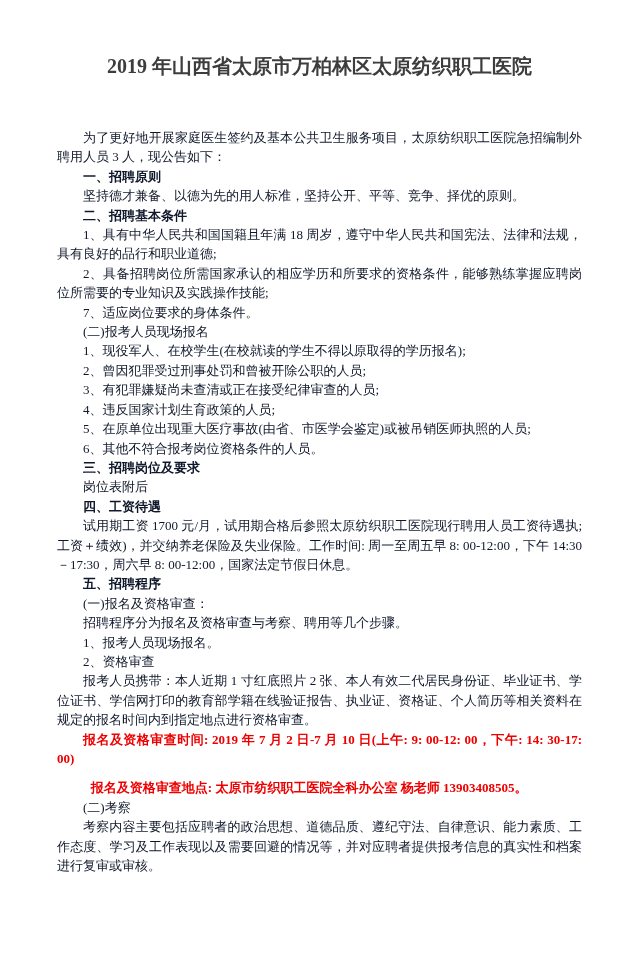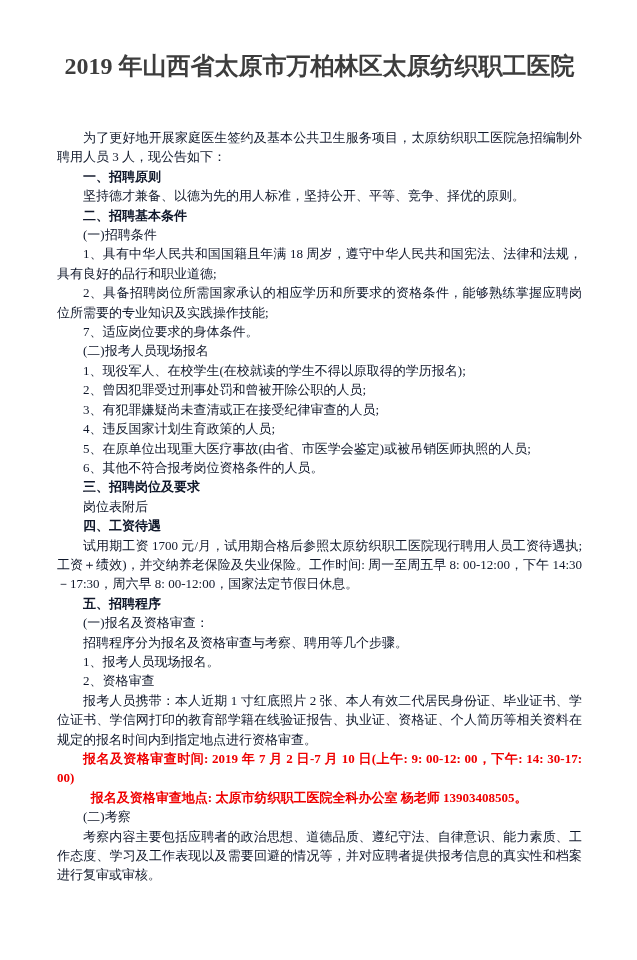--- a/index.html
+++ b/index.html
@@ -17,21 +17,21 @@
   .page {
     box-sizing: border-box;
     width: 637px;
     height: 960px;
     padding: 46px 55px 20px 57px;
     background: #ffffff;
   }
   .doc-title {
     margin: 0 0 42px 0;
     text-align: center;
-    font-size: 24px;
+    font-size: 20px;
     font-weight: bold;
     color: #3d3d3d;
     line-height: 40px;
   }
   .doc-title .title-line {
     display: block;
   }
   .content p {
     margin: 0;
     padding: 0;
@@ -43,40 +43,40 @@
   }
   .content p.heading {
     font-weight: bold;
   }
   .content p.red {
     color: #ef0000;
     font-weight: bold;
   }
   .content p.red-deep {
     text-indent: 2.6em;
+    margin-top: 10px;
   }
 </style>
 </head>
 <body>
 
 <div class="page">
 
   <h1 class="doc-title">
     <span class="title-line">2019 年山西省太原市万柏林区太原纺织职工医院</span>
   </h1>
 
   <div class="content">
 
     <p>为了更好地开展家庭医生签约及基本公共卫生服务项目，太原纺织职工医院急招编制外聘用人员 3 人，现公告如下：</p>
 
     <p class="heading">一、招聘原则</p>
     <p>坚持德才兼备、以德为先的用人标准，坚持公开、平等、竞争、择优的原则。</p>
 
     <p class="heading">二、招聘基本条件</p>
-    <p>(一)招聘条件</p>
     <p>1、具有中华人民共和国国籍且年满 18 周岁，遵守中华人民共和国宪法、法律和法规，具有良好的品行和职业道德;</p>
     <p>2、具备招聘岗位所需国家承认的相应学历和所要求的资格条件，能够熟练掌握应聘岗位所需要的专业知识及实践操作技能;</p>
     <p>7、适应岗位要求的身体条件。</p>
     <p>(二)报考人员现场报名</p>
     <p>1、现役军人、在校学生(在校就读的学生不得以原取得的学历报名);</p>
     <p>2、曾因犯罪受过刑事处罚和曾被开除公职的人员;</p>
     <p>3、有犯罪嫌疑尚未查清或正在接受纪律审查的人员;</p>
     <p>4、违反国家计划生育政策的人员;</p>
     <p>5、在原单位出现重大医疗事故(由省、市医学会鉴定)或被吊销医师执照的人员;</p>
     <p>6、其他不符合报考岗位资格条件的人员。</p>

